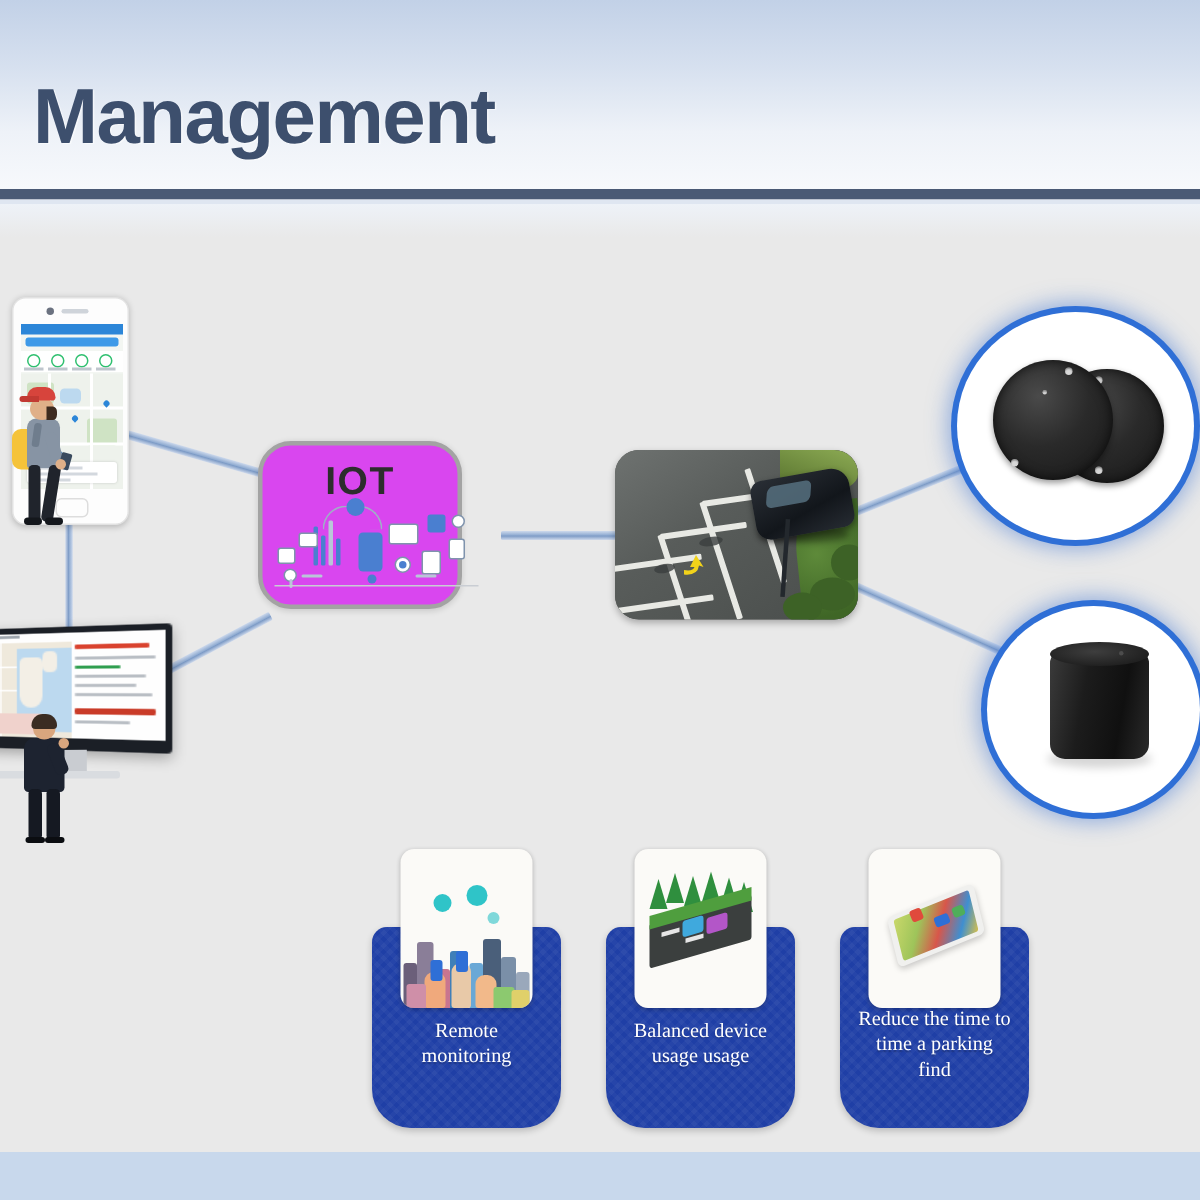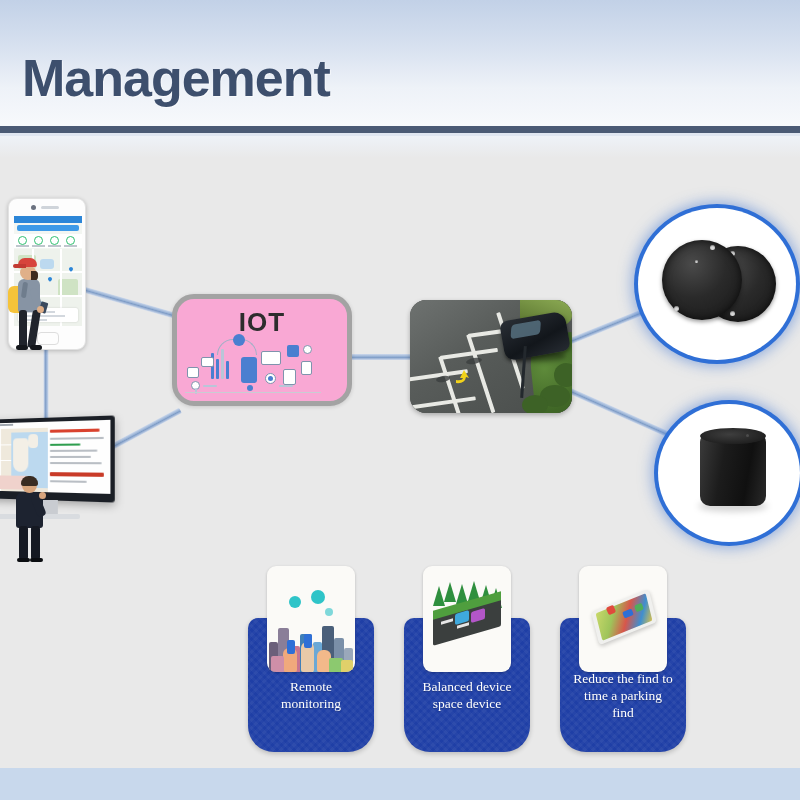--- a/index.html
+++ b/index.html
@@ -91,23 +91,23 @@
   .p1-bagstrap { position:absolute; left:20px; top:24px; width:5px; height:16px; background:#6f7d8d; border-radius:2px; transform:rotate(8deg); }
   .p1-arm { position:absolute; left:30px; top:30px; width:8px; height:21px; background:#8794a4; border-radius:4px; transform:rotate(-16deg); }
   .p1-hand { position:absolute; left:35px; top:48px; width:7px; height:7px; background:#e0b089; border-radius:50%; }
   .p1-phone { position:absolute; left:38px; top:44px; width:7px; height:11px; background:#3a4a5e; border-radius:1px; transform:rotate(16deg); }
   .p1-legs { position:absolute; left:17px; top:52px; width:20px; height:40px; }
   .p1-leg { position:absolute; top:0; width:8px; height:38px; background:#20242c; border-radius:3px; }
   .p1-shoe { position:absolute; bottom:0; width:12px; height:5px; background:#14171c; border-radius:3px; }
 
   
   .iot-box {
-    position:absolute; left:172px; top:294px; width:180px; height:112px;
-    border:5px solid #a3a3a3; border-radius:22px;
-    background:#f9a8d4;
+    position:absolute; left:172px; top:294px; width:136px; height:112px;
+    border:3px solid #a3a3a3; border-radius:22px;
+    background:#d946ef;
     box-shadow:0 1px 4px rgba(0,0,0,.14);
   }
   .iot-label {
     position:absolute; left:0; right:0; top:8px; text-align:center;
     font-family:"Liberation Sans", sans-serif;
     font-size:26px; font-weight:bold; color:#2d2d2d; letter-spacing:1px;
   }
   .iot-art { position:absolute; left:6px; top:40px; width:140px; height:56px; }
   .iot-ground { position:absolute; left:2px; bottom:2px; width:136px; height:1px; background:#c9cdd3; }
   .ia { position:absolute; }
@@ -511,21 +511,21 @@
         <div class="isoslab" style="left:2px; top:20px; width:68px; height:30px; transform:skewY(-16deg); border-radius:2px;"></div>
         <div class="isoslab" style="left:2px; top:15px; width:68px; height:9px; background:#4f9e3e; transform:skewY(-16deg);"></div>
         <div style="position:absolute; left:24px; top:26px; width:14px; height:11px; background:#3fa9dd; border-radius:2px; transform:skewY(-16deg);"></div>
         <div style="position:absolute; left:40px; top:24px; width:14px; height:11px; background:#b356c8; border-radius:2px; transform:skewY(-16deg);"></div>
         <div style="position:absolute; left:10px; top:34px; width:12px; height:3px; background:#e6e6e6; transform:skewY(-16deg);"></div>
         <div style="position:absolute; left:26px; top:38px; width:12px; height:3px; background:#e6e6e6; transform:skewY(-16deg);"></div>
       </div>
     </div>
     <div class="card-label" style="top:112px;">
       <div>Balanced device</div>
-      <div>space device</div>
+      <div>usage usage</div>
     </div>
   </div>
 
   <div class="card" style="left:560px;">
     <div class="card-pocket"></div>
     <div class="card-inner">
       <div class="iso4">
         <div style="position:absolute; left:2px; top:12px; width:62px; height:34px;
                     background:#f0f0ee; border-radius:4px;
                     transform:rotate(-22deg) skewX(-8deg); box-shadow:0 2px 4px rgba(0,0,0,.2);"></div>
@@ -534,20 +534,20 @@
                     border-radius:2px; transform:rotate(-22deg) skewX(-8deg);"></div>
         <div style="position:absolute; left:16px; top:18px; width:8px; height:8px; background:#e04a3c;
                     border-radius:2px; transform:rotate(-22deg);"></div>
         <div style="position:absolute; left:32px; top:22px; width:10px; height:7px; background:#2f6fd6;
                     border-radius:2px; transform:rotate(-22deg);"></div>
         <div style="position:absolute; left:44px; top:16px; width:8px; height:7px; background:#4fae5a;
                     border-radius:2px; transform:rotate(-22deg);"></div>
       </div>
     </div>
     <div class="card-label" style="top:104px;">
-      <div>Reduce the find to</div>
+      <div>Reduce the time to</div>
       <div>time a parking</div>
       <div>find</div>
     </div>
   </div>
 </div>
 
 <div class="footer"></div>
 
 </body></html>

